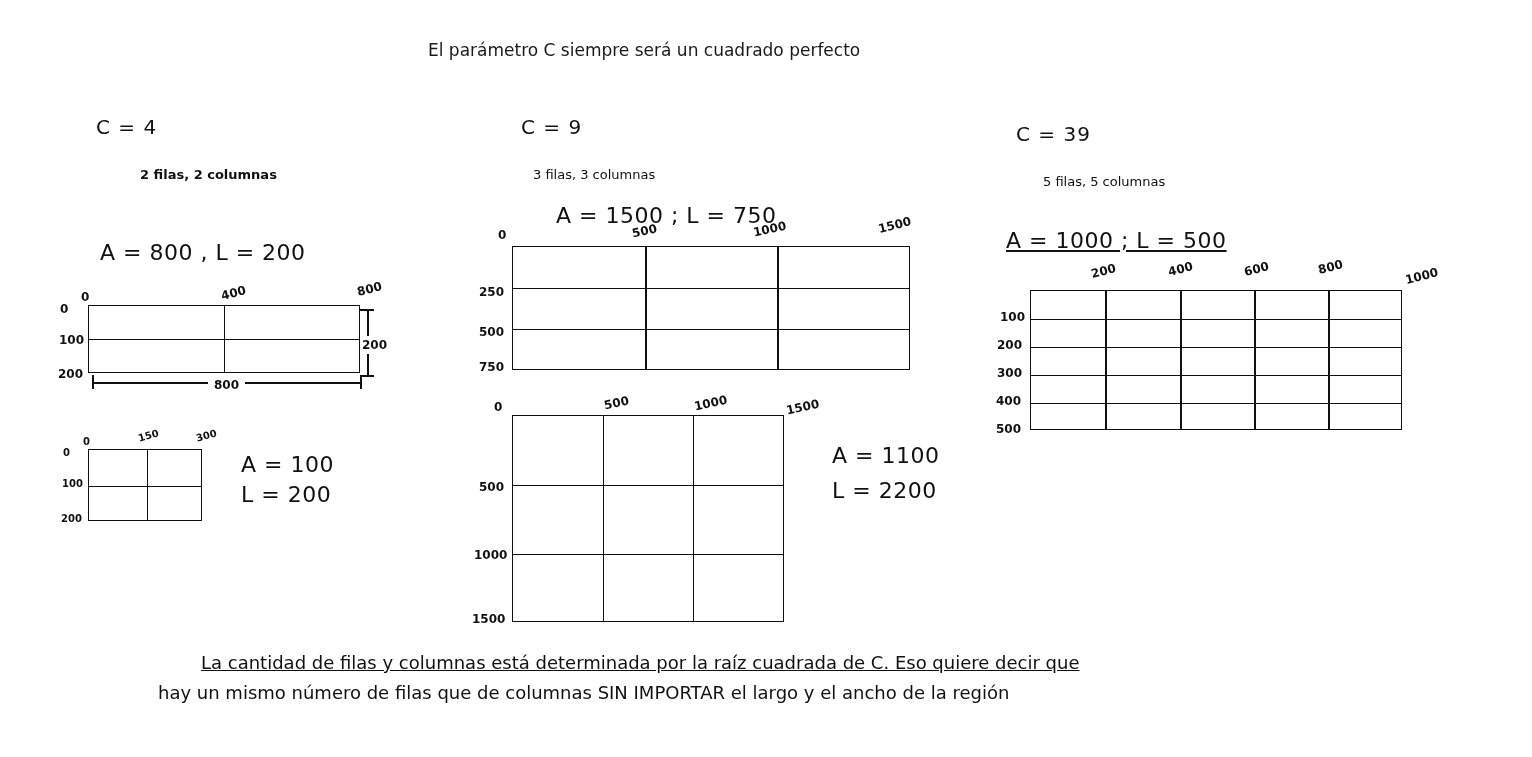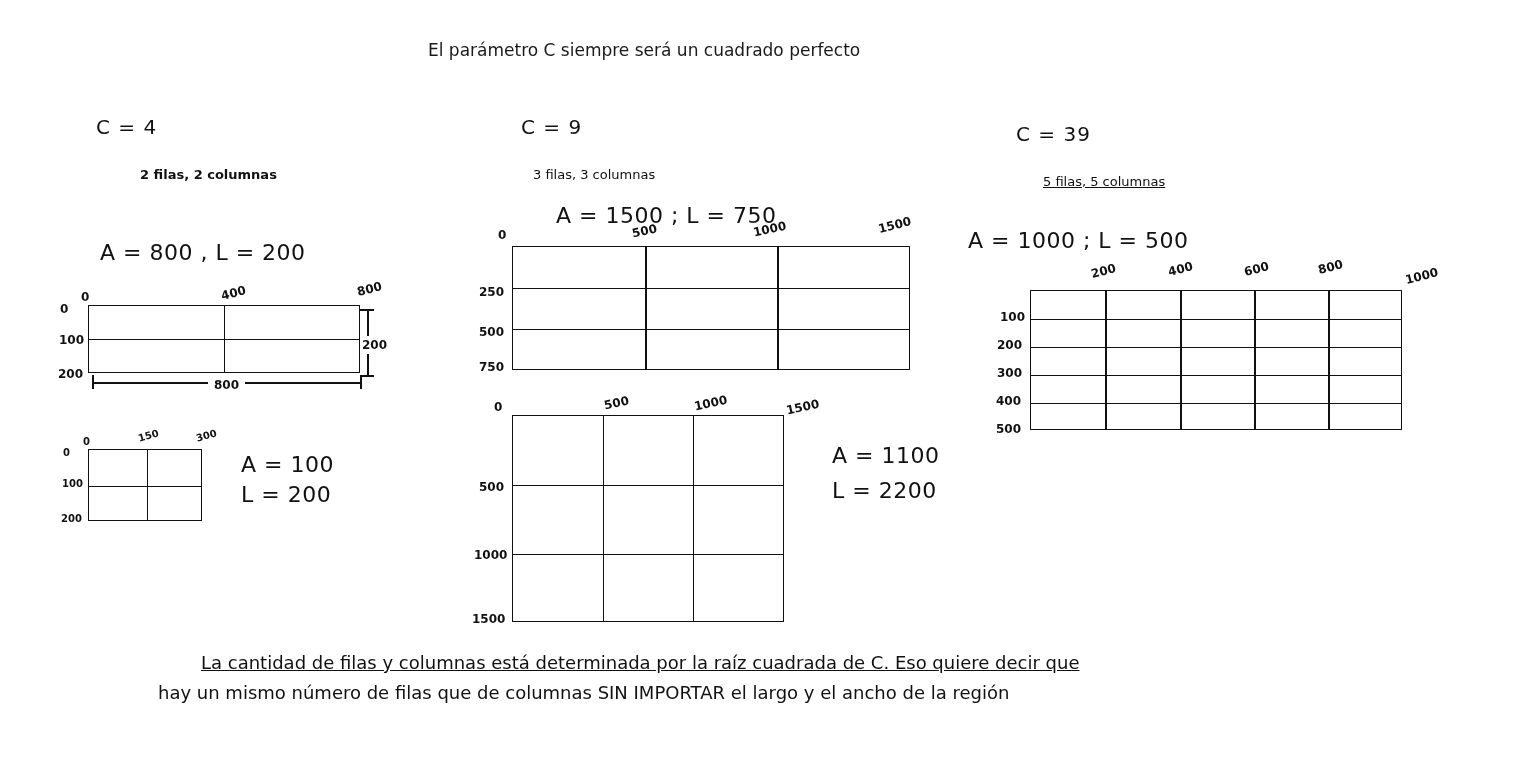--- a/index.html
+++ b/index.html
@@ -171,23 +171,23 @@
 <div class="abs txt tick" style="left:694px; top:396px; transform:rotate(-12deg);">1000</div>
 <div class="abs txt tick" style="left:786px; top:400px; transform:rotate(-12deg);">1500</div>
 <div class="abs txt tick" style="left:479px; top:480px;">500</div>
 <div class="abs txt tick" style="left:474px; top:548px;">1000</div>
 <div class="abs txt tick" style="left:472px; top:612px;">1500</div>
 
 <div class="abs txt annot" style="left:832px; top:443px;">A = 1100</div>
 <div class="abs txt annot" style="left:832px; top:478px;">L = 2200</div>
 
 <div class="abs txt section-head" style="left:1016px; top:122px;">C = 39</div>
-<div class="abs txt sub" style="left:1043px; top:174px;text-decoration:underline;">5 filas, 5 columnas</div>
-
-<div class="abs txt annot" style="left:968px; top:228px;">A = 1000 ;  L = 500</div>
+<div class="abs txt sub" style="left:1043px; top:174px;">5 filas, 5 columnas</div>
+
+<div class="abs txt annot" style="left:1006px; top:228px;text-decoration:underline;">A = 1000 ;  L = 500</div>
 
 <div class="grid" style="left:1030px; top:290px; width:372px; height:140px;">
   <div class="gline-h" style="top:28px;"></div>
   <div class="gline-h" style="top:56px;"></div>
   <div class="gline-h" style="top:84px;"></div>
   <div class="gline-h" style="top:112px;"></div>
   <div class="gline-v thickv" style="left:74px;"></div>
   <div class="gline-v thickv" style="left:149px;"></div>
   <div class="gline-v thickv" style="left:223px;"></div>
   <div class="gline-v thickv" style="left:297px;"></div>

